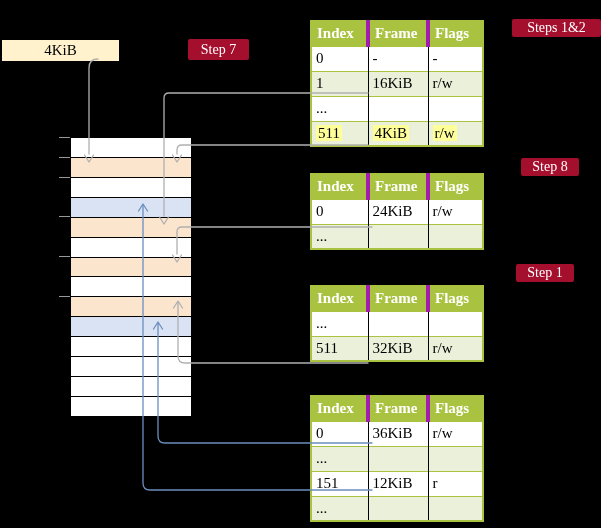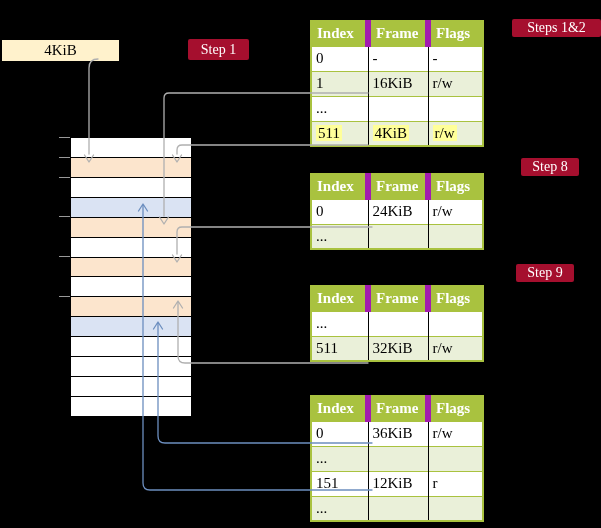--- a/index.html
+++ b/index.html
@@ -57,21 +57,21 @@
   table.ptable{
     border-collapse:collapse;
     border:2px solid var(--table-border,#a9c23f);
     background:#fff;
   }
   .ptable th{
     background:var(--table-header-bg,#a9c23f);
     color:var(--table-header-text,#fff);
     font-size:15px;font-weight:bold;text-align:left;
     height:25px;padding:0 5px;
-    border-right:6px solid #a21caf;
+    border-right:4px solid #a21caf;
   }
   .ptable th:last-child{border-right:none;margin-top:36px;}
   .ptable td{
     font-size:15px;color:#000;
     height:25px;padding:0 4px;
     border-right:1px solid #000;
     border-top:1px solid var(--table-border,#a9c23f);
     vertical-align:middle;
   }
   .ptable td:last-child{border-right:none;}
@@ -86,24 +86,24 @@
     pointer-events:none;z-index:5;
   }
 </style>
 </head>
 <body>
 
 <div id="canvas">
 
   <div id="frame-label">4KiB</div>
 
-  <div class="badge" id="badge-0">Step 1</div>
+  <div class="badge" id="badge-0">Step 7</div>
   <div class="badge" id="badge-1">Steps 1&amp;2</div>
   <div class="badge" id="badge-2">Step 8</div>
-  <div class="badge" id="badge-3">Step 9</div>
+  <div class="badge" id="badge-3">Step 1</div>
 
   <div id="memory-column">
       <div class="mrow c-white"></div>
       <div class="mrow c-peach"></div>
       <div class="mrow c-white"></div>
       <div class="mrow c-blue"></div>
       <div class="mrow c-peach"></div>
       <div class="mrow c-white"></div>
       <div class="mrow c-peach"></div>
       <div class="mrow c-white"></div>

